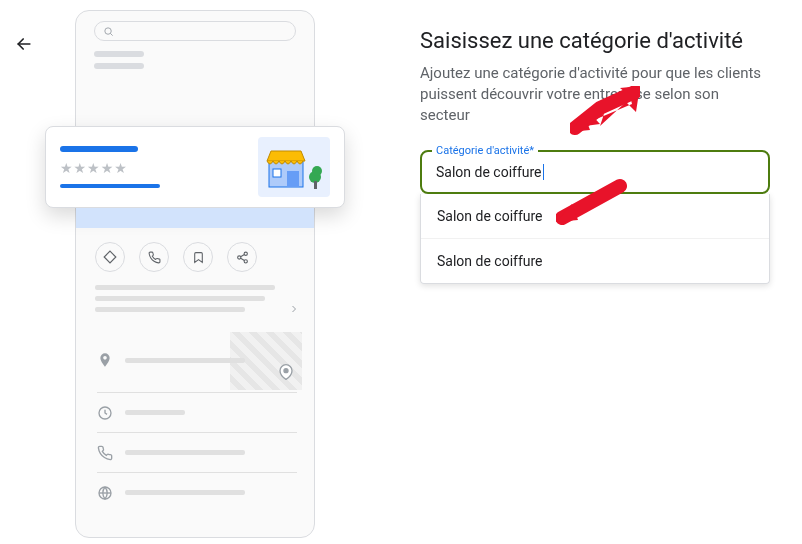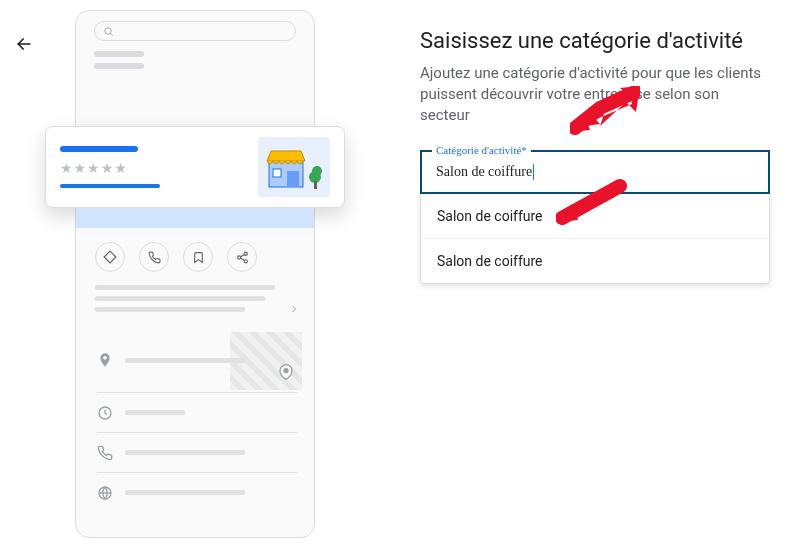--- a/index.html
+++ b/index.html
@@ -168,24 +168,23 @@
     margin-bottom:10px;
   }
   .form p {
     font-size:15px;
     color:#5f6368;
     line-height:1.4;
     margin-bottom:24px;
   }
   .field {
     position:relative;
-    border:2px solid #0c4a6e;
-    border-radius:0;
+    border:2px solid #4d7c0f;
+    border-radius:8px;
     padding:12px 14px;
-    font-family:Liberation Serif, serif;
   }
   .field label {
     position:absolute;
     top:-8px;
     left:10px;
     background:#fff;
     padding:0 4px;
     font-size:11px;
     color:#1a73e8;
   }

